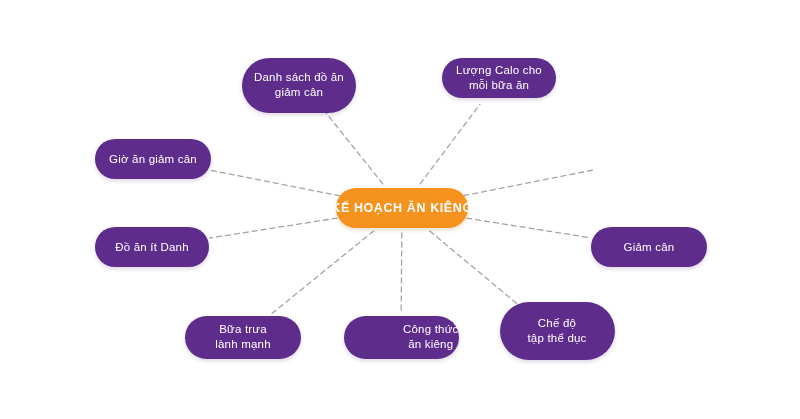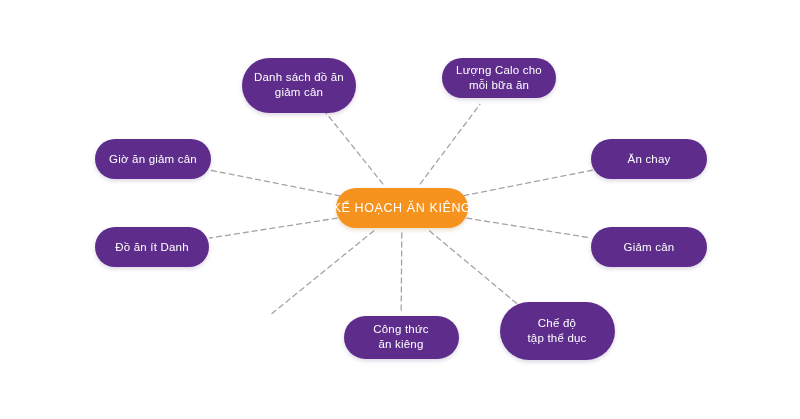--- a/index.html
+++ b/index.html
@@ -55,21 +55,21 @@
     justify-content: center;
     background: var(--orange, #f6921e);
     color: var(--center-text, #ffffff);
     border-radius: 999px;
     box-shadow: 0 2px 4px rgba(160, 90, 10, 0.22);
     cursor: pointer;
     box-sizing: border-box;
   }
   #center-node .label {
     font-size: 12.5px;
-    font-weight: normal;
+    font-weight: bold;
     letter-spacing: 0.6px;
     text-align: center;
     white-space: nowrap;
   }
 </style>
 </head>
 <body>
 
 <div id="canvas">
   <svg id="connector-svg" xmlns="http://www.w3.org/2000/svg">
@@ -90,30 +90,31 @@
       <span class="label">Danh sách đồ ăn
 giảm cân</span>
     </div>
     <div class="node" style="left: 442px; top: 57.5px; width: 114px; height: 40px;">
       <span class="label">Lượng Calo cho
 mỗi bữa ăn</span>
     </div>
     <div class="node" style="left: 95px; top: 139px; width: 116px; height: 40px; justify-content: center;">
       <span class="label">Giờ ăn giảm cân</span>
     </div>
-    <div class="node" style="left: 591px; top: 139px; width: 116px; height: 40px;">
-      <span class="label">Ăn chay</span>
-    </div>
     <div class="node" style="left: 95px; top: 227px; width: 114px; height: 40px;">
       <span class="label">Đồ ăn ít Danh</span>
     </div>
     <div class="node" style="left: 591px; top: 227px; width: 116px; height: 40px;">
       <span class="label">Giảm cân</span>
     </div>
-    <div class="node" style="left: 343.5px; top: 315.5px; width: 115px; height: 43px;">
+    <div class="node" style="left: 185px; top: 315.5px; width: 116px; height: 43px;">
+      <span class="label">Bữa trưa
+lành mạnh</span>
+    </div>
+    <div class="node" style="left: 343.5px; top: 315.5px; width: 115px; height: 43px; justify-content: flex-end;">
       <span class="label">Công thức
 ăn kiêng</span>
     </div>
     <div class="node" style="left: 499.5px; top: 302px; width: 115px; height: 58px;">
       <span class="label">Chế độ
 tập thể dục</span>
     </div>
   </div>
 
 </body></html>

